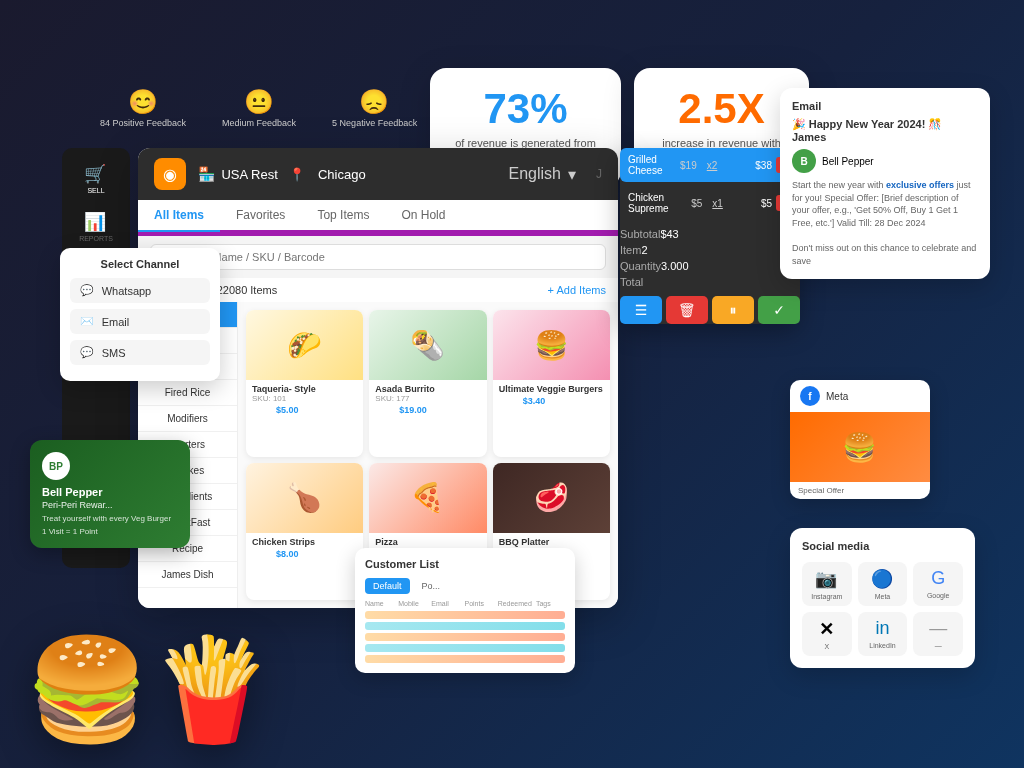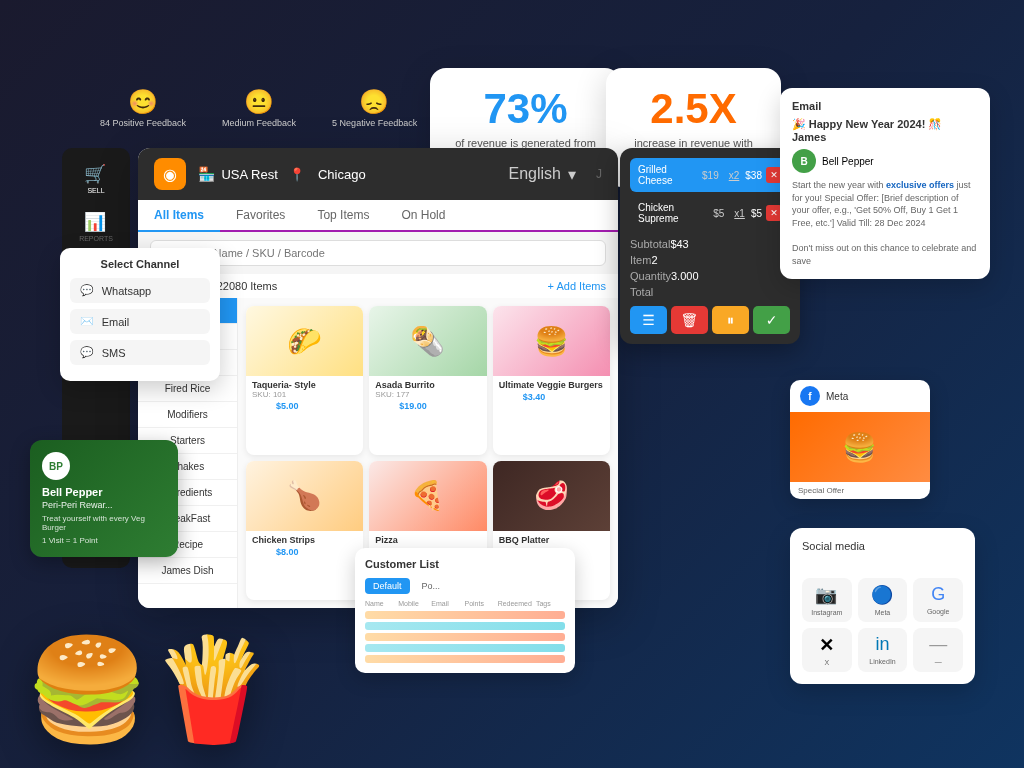--- a/index.html
+++ b/index.html
@@ -20,21 +20,21 @@
       padding: 20px 24px;
       box-shadow: 0 8px 32px rgba(0,0,0,0.18);
     }
     .stat-card-1 {
       top: 68px; left: 430px;
       width: 191px; text-align: center;
     }
     .stat-card-1 .big-num { font-size: 42px; font-weight: 800; color: #2196f3; line-height: 1; }
     .stat-card-1 .desc { font-size: 11px; color: #555; margin-top: 6px; line-height: 1.4; }
     .stat-card-2 {
-      top: 68px; left: 606px;
+      top: 68px; left: 634px;
       width: 175px; text-align: center;
     }
     .stat-card-2 .big-num { font-size: 42px; font-weight: 800; color: #ff6b00; line-height: 1; }
     .stat-card-2 .desc { font-size: 11px; color: #555; margin-top: 6px; line-height: 1.4; }
 
     
     .feedback-row {
       position: absolute;
       top: 88px; left: 100px;
       display: flex; gap: 36px;
@@ -76,21 +76,21 @@
     .pos-store .store-icon { font-size: 14px; }
     .pos-lang {
       margin-left: auto;
       font-size: 16px;
       color: #ccc;
       display: flex; align-items: center; gap: 7px;
     }
 
     .pos-tabs {
       display: flex;
-      border-bottom: 2px solid #a21caf;
+      border-bottom: 6px solid #a21caf;
       background: white;
     }
     .pos-tab {
       padding: 8px 16px;
       font-size: 12px;
       cursor: pointer;
       color: #666;
       border-bottom: 2px solid transparent;
       margin-bottom: -2px;
     }
@@ -197,36 +197,35 @@
     .sidebar-icon.active { color: white; }
     .sidebar-icon .icon-label { font-size: 7px; color: inherit; }
 
     
     .order-panel {
       position: absolute;
       top: 148px; left: 620px;
       width: 180px;
       background: #2d2d2d;
       border-radius: 12px;
-      padding: 10px;
       box-shadow: 0 8px 24px rgba(0,0,0,0.3);
     }
     .order-item-row {
       display: flex; align-items: center;
       padding: 6px 8px;
       border-radius: 6px;
       margin-bottom: 4px;
       font-size: 10px;
       color: white;
     }
     .order-item-row.highlighted { background: #2196f3; }
     .order-name { flex: 1; font-weight: 500; }
     .order-price-tag { margin: 0 4px; color: #ccc; }
     .order-qty { margin: 0 6px; color: #ccc; text-decoration: underline; }
-    .order-total { margin-right: 4px; }
+    .order-total { margin-right: 4px; margin-left: 32px; }
     .order-x {
       width: 16px; height: 16px;
       background: #e53935;
       border-radius: 3px;
       display: flex; align-items: center; justify-content: center;
       font-size: 9px; color: white; cursor: pointer;
     }
     .order-summary {
       margin-top: 8px;
       color: white;
@@ -338,42 +337,42 @@
     
     .social-card {
       position: absolute;
       top: 528px; left: 790px;
       width: 185px;
       background: white;
       border-radius: 12px;
       padding: 12px;
       box-shadow: 0 8px 24px rgba(0,0,0,0.18);
     }
-    .social-title { font-size: 11px; color: #333; margin-bottom: 26px; font-weight: 400; }
+    .social-title { font-size: 11px; color: #333; margin-bottom: 10px; font-weight: 700; }
     .social-grid {
       display: grid;
       grid-template-columns: repeat(3, 1fr);
       gap: 6px;
     }
     .social-icon-box {
       display: flex; flex-direction: column;
       align-items: center; gap: 3px;
       padding: 6px 4px;
       border-radius: 8px;
       background: #f5f5f5;
       cursor: pointer;
     }
     .social-icon-box .icon { font-size: 18px; }
     .social-icon-box .name { font-size: 7px; color: #666; }
 
     
     .loyalty-card {
       position: absolute;
       top: 440px; left: 30px;
-      width: 148px;
+      width: 160px;
       background: linear-gradient(135deg, #1b5e20, #2e7d32);
       border-radius: 12px;
       padding: 12px;
       box-shadow: 0 6px 20px rgba(0,0,0,0.3);
       color: white;
     }
     .loyalty-logo {
       width: 28px; height: 28px;
       background: white;
       border-radius: 50%;

